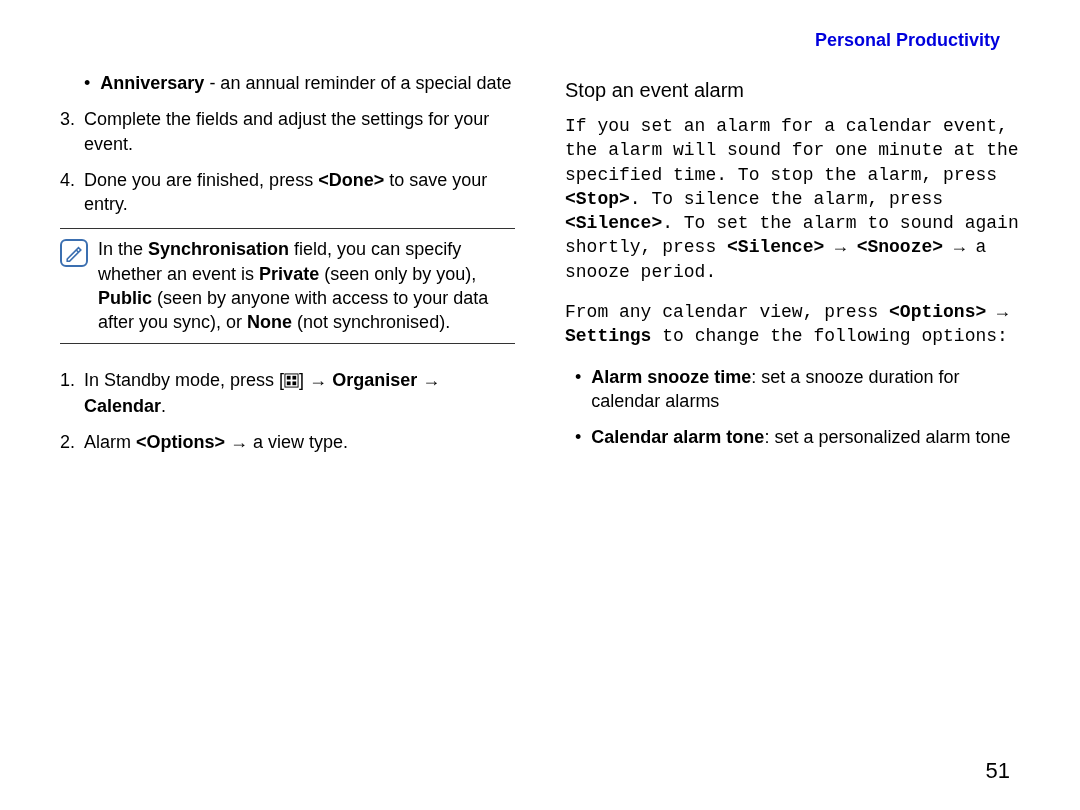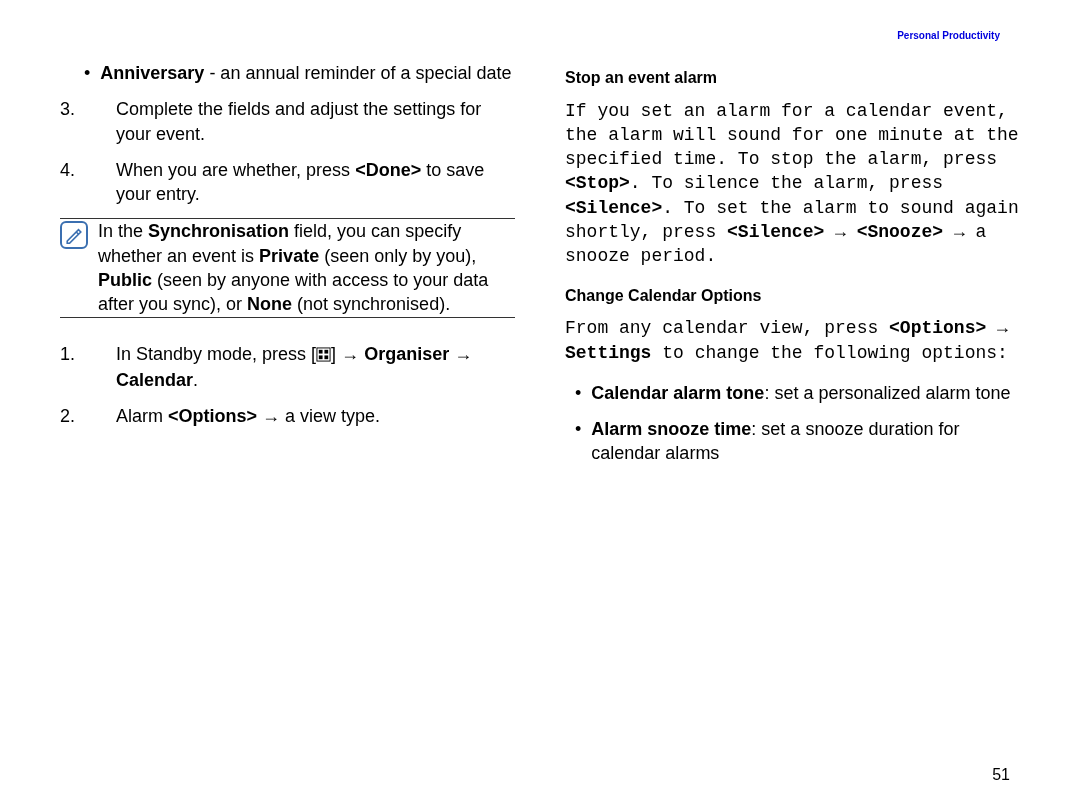--- a/index.html
+++ b/index.html
@@ -9,21 +9,21 @@
       background: #ffffff;
       font-family: Verdana, Geneva, sans-serif;
       color: #000000;
       padding: 30px 60px 30px 60px;
       position: relative;
     }
     .header {
       text-align: right;
       color: #0000dd;
       font-weight: bold;
-      font-size: 10px;
+      font-size: 18px;
       margin-bottom: 20px;
       padding-right: 20px;
     }
     .columns {
       display: flex;
       gap: 50px;
       font-size: 18px;
       line-height: 1.35;
     }
     .col {
@@ -37,53 +37,53 @@
     .bullet-dot::before {
       content: "•";
       margin-right: 10px;
     }
     .bullet-text { flex: 1; }
     .num-item {
       display: flex;
       margin-bottom: 12px;
     }
     .num { width: 24px; flex-shrink: 0; }
-    .num-text { flex: 1; margin-left: 32px; }
+    .num-text { flex: 1; }
     .note-box {
       display: flex;
       border-top: 1px solid #333;
       border-bottom: 1px solid #333;
-      padding: 0 0;
+      padding: 8px 0;
       margin: 8px 0 24px 0;
       gap: 10px;
     }
     .note-icon {
       width: 28px;
       height: 28px;
       flex-shrink: 0;
       border: 2px solid #3b6fb0;
       border-radius: 6px;
       display: flex;
       align-items: center;
       justify-content: center;
       margin-top: 2px;
     }
     .note-icon svg { display:block; }
     .note-text { flex: 1; }
     h2 {
-      font-size: 16px;
-      font-weight: bold;
+      font-size: 20px;
+      font-weight: normal;
       margin-bottom: 10px;
       margin-top: 6px;
     }
     .page-num {
       position: absolute;
       bottom: 26px;
       right: 70px;
-      font-size: 16px;
+      font-size: 22px;
     }
     b { font-weight: bold; }
     .para { margin-bottom: 16px; font-family: Liberation Mono, monospace; }
     .bullet-list-2 .bullet-item { padding-left: 10px; }
     .menu-icon {
       display:inline-block;
       vertical-align: -2px;
     }
   </style>
 </head>
@@ -103,21 +103,21 @@
 
     <div class="num-item">
       <span class="num">3.</span>
       <span class="num-text">
         <span>Complete the fields and adjust the settings for your event.</span>
       </span>
     </div>
     <div class="num-item">
       <span class="num">4.</span>
       <span class="num-text">
-        <span>When you are whether, press </span><b>&lt;Done&gt;</b><span> to save your entry.</span>
+        <span>Done you are finished, press </span><b>&lt;Done&gt;</b><span> to save your entry.</span>
       </span>
     </div>
 
     <div class="note-box">
       <div class="note-icon">
         <svg width="18" height="18" viewBox="0 0 24 24" fill="none" stroke="#3b6fb0" stroke-width="2.2">
           <path d="M3 20 L18 5 L21 8 L6 23 L3 23 Z"></path>
           <path d="M15 8 L18 11"></path>
         </svg>
       </div>
@@ -147,35 +147,34 @@
     </div>
 
   </div>
 
   <div class="col">
     <h2>Stop an event alarm</h2>
     <div class="para">
       <span>If you set an alarm for a calendar event, the alarm will sound for one minute at the specified time. To stop the alarm, press </span><b>&lt;Stop&gt;</b><span>. To silence the alarm, press </span><b>&lt;Silence&gt;</b><span>. To set the alarm to sound again shortly, press </span><b>&lt;Silence&gt;</b><span> → </span><b>&lt;Snooze&gt;</b><span> → a snooze period.</span>
     </div>
 
-    <h2>Change Calendar Options</h2>
     <div class="para">
       <span>From any calendar view, press </span><b>&lt;Options&gt;</b><span> → </span><b>Settings</b><span> to change the following options:</span>
     </div>
 
     <div class="bullet-list-2">
       <div class="bullet-item">
         <span class="bullet-dot"></span>
         <span class="bullet-text">
-          <b>Calendar alarm tone</b><span>: set a personalized alarm tone</span>
+          <b>Alarm snooze time</b><span>: set a snooze duration for calendar alarms</span>
         </span>
       </div>
       <div class="bullet-item">
         <span class="bullet-dot"></span>
         <span class="bullet-text">
-          <b>Alarm snooze time</b><span>: set a snooze duration for calendar alarms</span>
+          <b>Calendar alarm tone</b><span>: set a personalized alarm tone</span>
         </span>
       </div>
     </div>
   </div>
 </div>
 
 <div class="page-num">51</div>
 
 </body></html>

